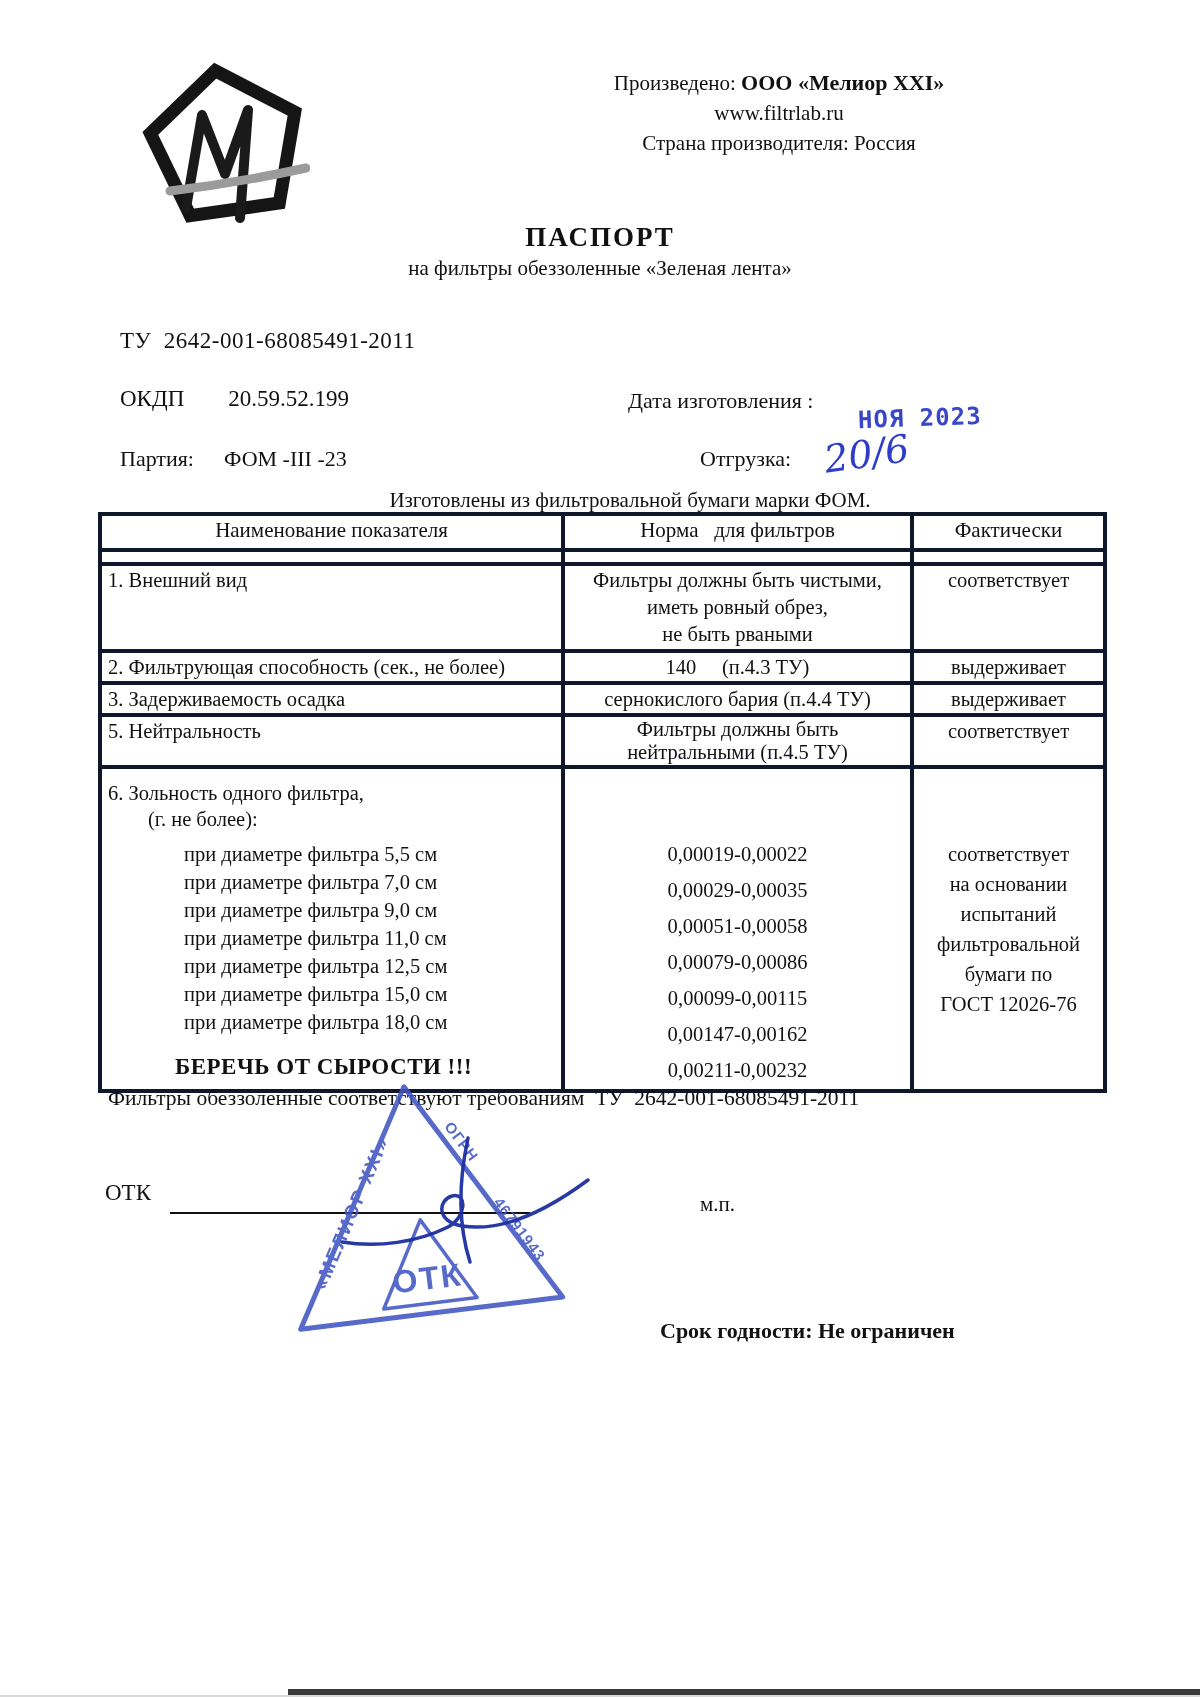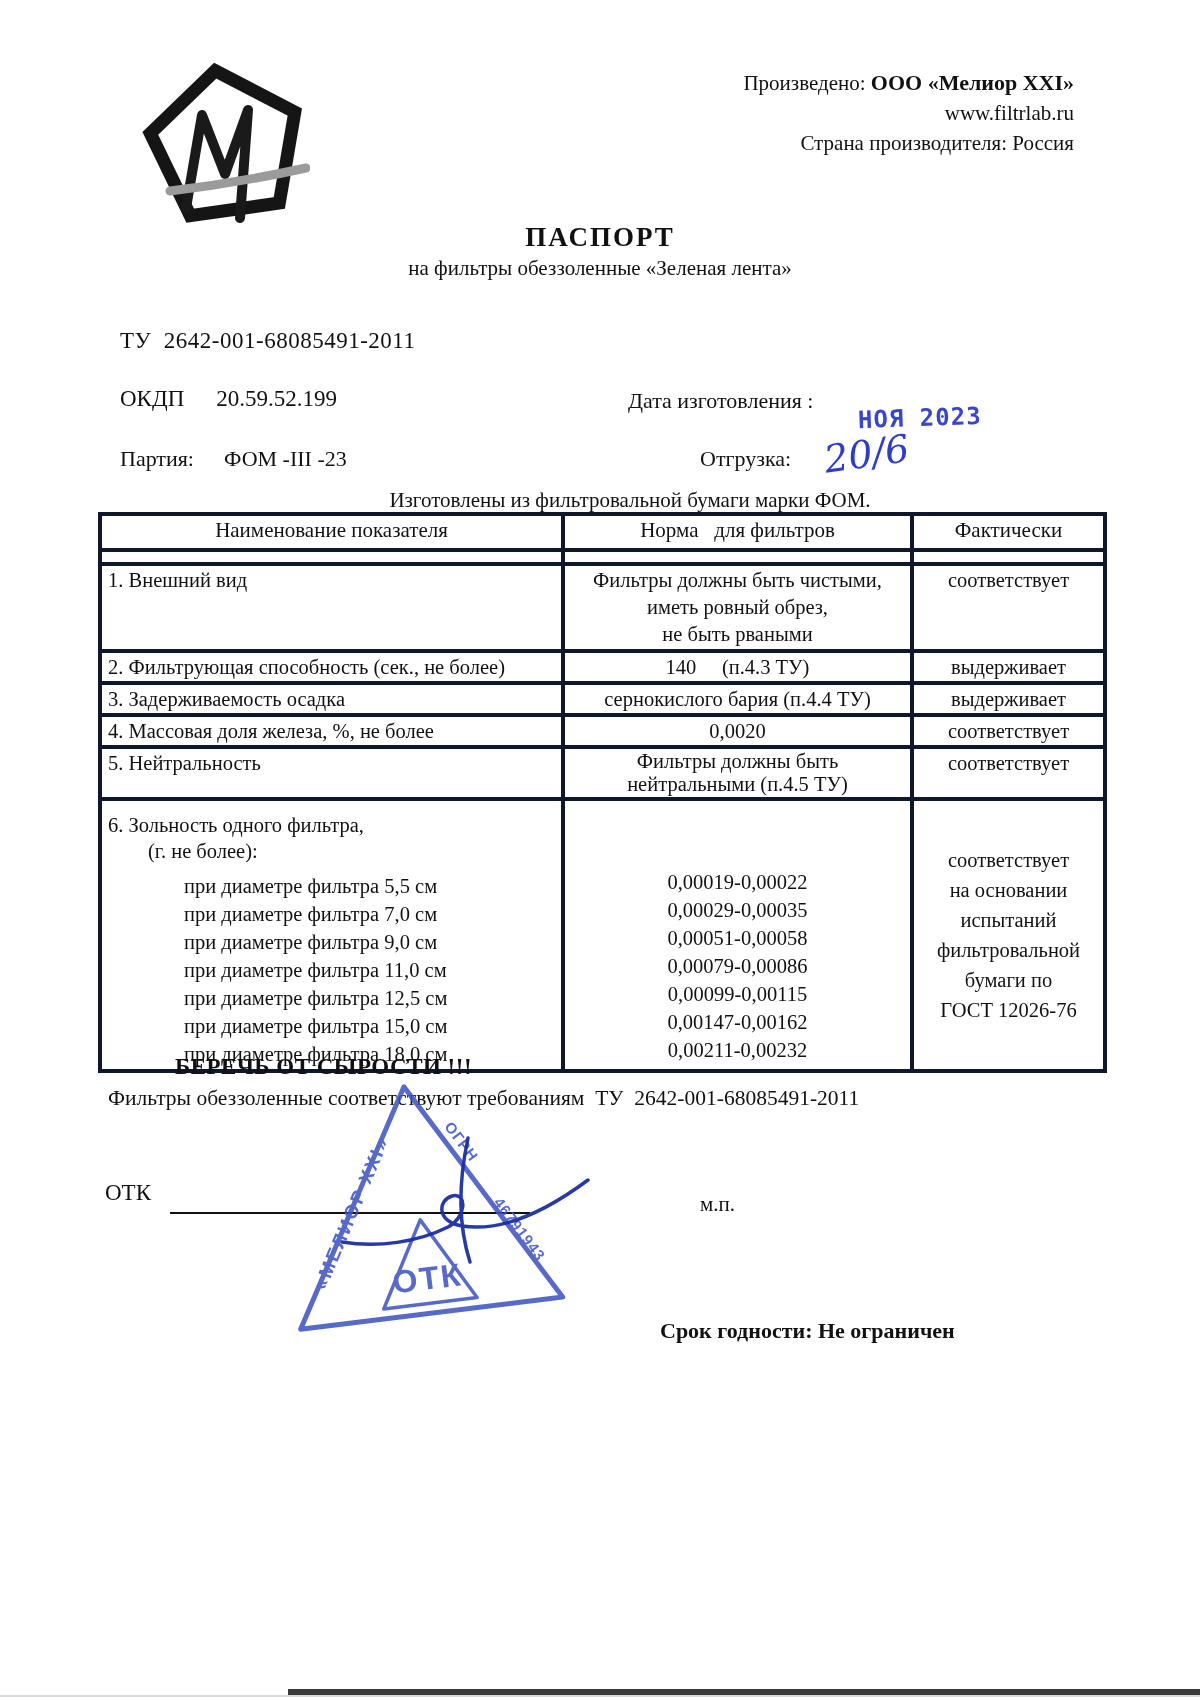--- a/index.html
+++ b/index.html
@@ -4,29 +4,29 @@
 <style>
   html,body{margin:0;padding:0;}
   body{
     width:1200px;height:1697px;background:#ffffff;position:relative;
     font-family:"Liberation Serif","DejaVu Serif",serif;color:#111;
     overflow:hidden;
   }
   .abs{position:absolute;}
   .pre{white-space:pre-wrap;}
   
-  .hdr-block{right:126px;top:68px;width:560px;text-align:right;font-size:21px;line-height:30px;}
+  .hdr-block{right:141px;top:68px;width:560px;text-align:center;font-size:21px;line-height:30px;}
   .hdr-block b{font-size:22px;}
   
   .title-main{left:0;top:222px;width:1200px;text-align:center;font-size:27px;font-weight:bold;letter-spacing:2px;}
   .title-sub{left:0;top:256px;width:1200px;text-align:center;font-size:21px;}
   
   .f-tu{left:120px;top:328px;font-size:23px;letter-spacing:.5px;}
   .f-okdp{left:120px;top:386px;font-size:23px;}
-  .f-okdp .val{margin-left:32px;}
+  .f-okdp .val{margin-left:44px;}
   .f-datelabel{left:628px;top:388px;font-size:22px;}
   .f-datestamp{
     left:858px;top:404px;font-size:24px;font-weight:bold;color:#2433c4;
     font-family:"DejaVu Sans Mono","Liberation Mono",monospace;
     letter-spacing:1px;transform:rotate(-2deg);opacity:.9;
   }
   .f-batch{left:120px;top:446px;font-size:22px;}
   .f-batch .val{margin-left:30px;}
   .f-shiplabel{left:700px;top:446px;font-size:22px;}
   .f-shipvalue{
@@ -45,21 +45,21 @@
   tr.r1 td{height:80px;font-family:Liberation Serif, serif;}
   tr.r1 .c-norm{line-height:27px;margin-top:42px;}
   tr.sgl td{height:24px;}
   tr.r5 td{height:42px;}
   tr.r5 .c-norm{line-height:23px;}
   tr.r6 td{height:266px;}
   .r6-title{padding-top:10px;}
   .r6-sub{padding-left:40px;}
   .r6-items{padding-left:76px;margin-top:8px;line-height:28px;white-space:pre-line;}
   .r6-spacer{height:66px;}
-  .r6-values{line-height:28px;white-space:pre-line;text-align:center;}
+  .r6-values{line-height:36px;white-space:pre-line;text-align:center;}
   tr.r6 .c-fact{vertical-align:middle;}
   .r6-fact{line-height:30px;white-space:pre-line;text-align:center;}
   .norm-pre{white-space:pre-line;}
   
   .warn{left:175px;top:1054px;font-size:23px;font-weight:bold;letter-spacing:.5px;}
   .compliance{left:108px;top:1086px;font-size:21.5px;}
   .otk-label{left:105px;top:1180px;font-size:23px;}
   .otk-line{left:170px;top:1212px;width:360px;border-bottom:2px solid #111;height:0;}
   .mp{left:700px;top:1192px;font-size:21px;}
   .shelf{left:628px;top:1318px;font-size:22px;font-weight:bold;margin-left:32px;}
@@ -129,25 +129,20 @@
   </tr>
   <tr class="sgl">
     <td class="c-name">2. Фильтрующая способность (сек., не более)</td>
     <td class="c-norm pre">140     (п.4.3 ТУ)</td>
     <td class="c-fact">выдерживает</td>
   </tr>
   <tr class="sgl">
     <td class="c-name">3. Задерживаемость осадка</td>
     <td class="c-norm">сернокислого бария (п.4.4 ТУ)</td>
     <td class="c-fact">выдерживает</td>
-  </tr>
-  <tr class="sgl">
-    <td class="c-name">4. Массовая доля железа, %, не более</td>
-    <td class="c-norm">0,0020</td>
-    <td class="c-fact">соответствует</td>
   </tr>
   <tr class="r5">
     <td class="c-name">5. Нейтральность</td>
     <td class="c-norm norm-pre">Фильтры должны быть
 нейтральными (п.4.5 ТУ)</td>
     <td class="c-fact">соответствует</td>
   </tr>
   <tr class="r6">
     <td class="c-name">
       <div class="r6-title">6. Зольность одного фильтра,</div>

